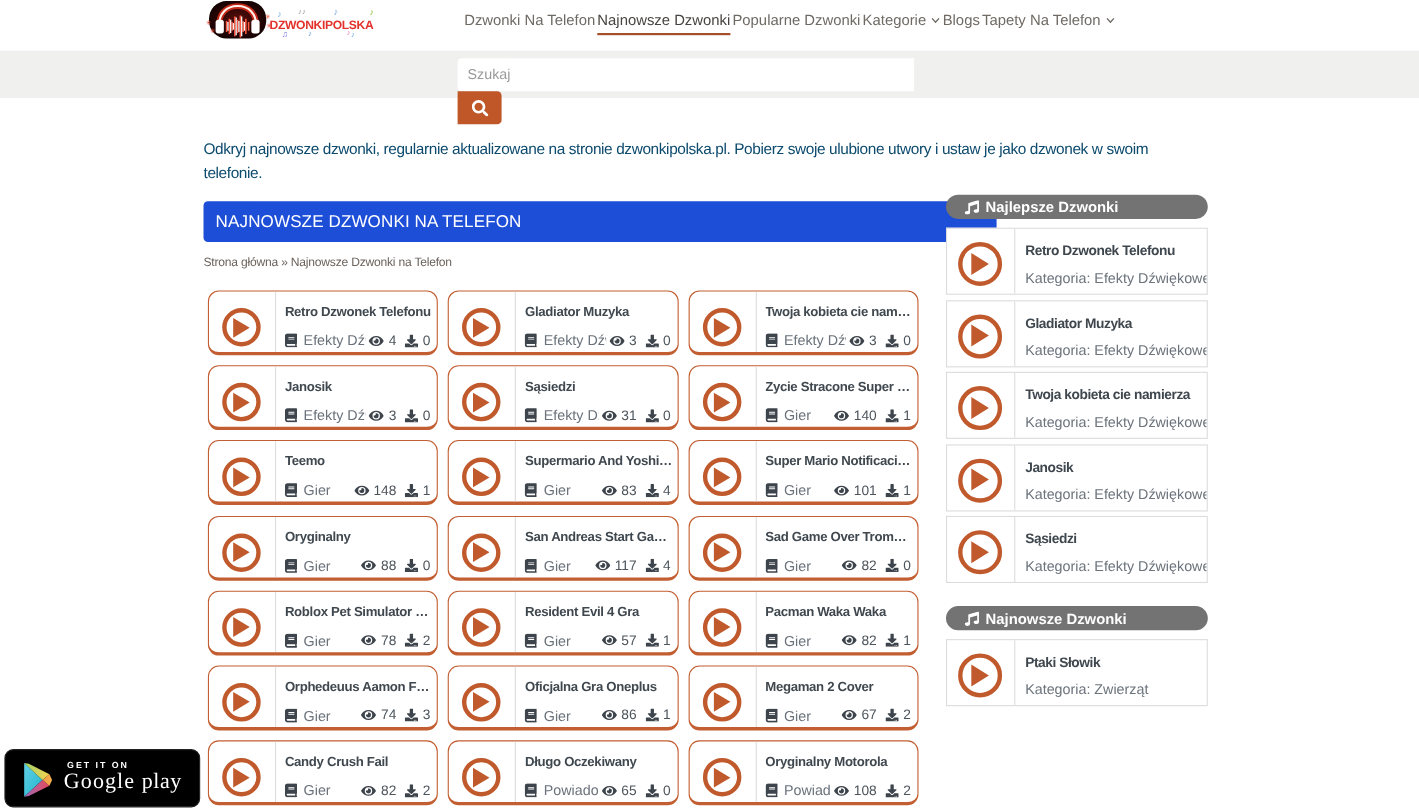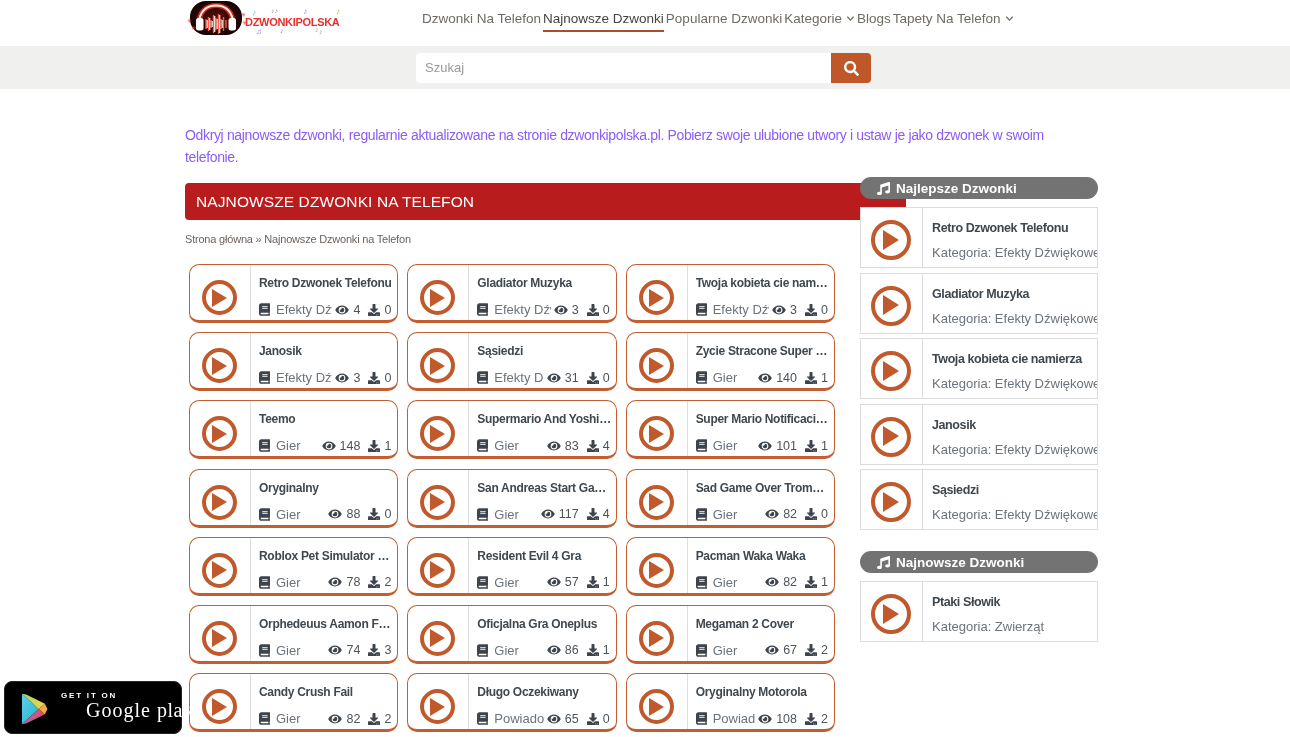--- a/index.html
+++ b/index.html
@@ -12,32 +12,32 @@
 .topbar { position:absolute; left:0; top:0; width:1290px; height:46px; background:#fff; }
 .logo { position:absolute; left:186px; top:1px; width:165px; height:46px; }
 .nav { position:absolute; left:422px; top:11px; display:flex; gap:2px;
   font-size:13.5px; color:#6f6a64; letter-spacing:0; }
 .nav .item { white-space:nowrap; }
 .nav .active { color:#474340; padding-bottom:4px; border-bottom:2.5px solid #a5502b; }
 .caret { display:inline-block; width:9px; height:9px; margin-left:4px; }
 
 
 .band { position:absolute; left:0; top:46px; width:1290px; height:43px; background:#f0f0ef; }
-.searchwrap { position:absolute; left:416px; top:7px; display:flex; }
+.searchwrap { position:absolute; left:416px; top:7px; display:flex;flex-direction:column; }
 .searchinput { width:415px; height:30px; background:#fff; border:none; border-radius:4px 0 0 4px;
   font-size:13px; color:#9a9a9a; padding-left:9px; line-height:30px; }
 .searchbtn { width:40px; height:30px; background:#bf5729; border-radius:0 4px 4px 0;
   display:flex; align-items:center; justify-content:center; }
 
 
 .intro { position:absolute; left:185px; top:125px; width:1020px; font-size:14px;
-  letter-spacing:-0.35px; line-height:21.5px; color:#8b5cf6; }
-
-
-.banner { position:absolute; left:185px; top:183px; width:721px; height:37px; background:#b91c1c;
+  letter-spacing:-0.35px; line-height:21.5px; color:#0c4a6e; }
+
+
+.banner { position:absolute; left:185px; top:183px; width:721px; height:37px; background:#1d4ed8;
   border-radius:4px; color:#fff; font-size:15.5px; letter-spacing:0.1px; line-height:37px;
   padding-left:11px; }
 .crumb { position:absolute; left:185px; top:233px; font-size:11px; letter-spacing:-0.2px; color:#6c635c;text-align:right; }
 
 .grid { position:absolute; left:189px; top:264px; width:646px;
   display:grid; grid-template-columns:repeat(3, 1fr); column-gap:9px; row-gap:9.2px;
   grid-auto-rows:59px; }
 .card { position:relative; background:#fff; border:1.5px solid #c25e31; border-bottom-width:3px;
   border-radius:10px; overflow:hidden; }
 .card .vline { position:absolute; left:60px; top:0; bottom:0; width:1px; background:#ddd; }
@@ -73,21 +73,21 @@
 .sideitem .c { position:absolute; left:71px; top:37px; right:0; font-size:13px;
   color:#6b737c; white-space:nowrap; overflow:hidden; }
 .sidegap { height:21px; }
 
 
 .gplay { position:absolute; left:4px; top:681px; width:178px; height:53px; background:#000;
   border-radius:8px; border:1px solid #222; }
 .gplay .getit { position:absolute; left:56px; top:9px; font-size:8px; font-weight:700;
   letter-spacing:1.8px; color:#fff; }
 .gplay .gtext { position:absolute; left:53px; top:17px; font-size:20px; letter-spacing:1px; color:#fff;
-  font-family:"Liberation Serif", serif; white-space:nowrap;margin-left:28px; }
+  font-family:"Liberation Serif", serif; white-space:nowrap; }
 .gplay .gtext .p { letter-spacing:0.5px; }
 .gplay svg.tri { position:absolute; left:13px; top:11px; }
 </style>
 </head>
 <body>
 
 <div class="topbar">
   <div class="logo">
     <svg width="165" height="46" viewBox="0 0 165 46" xmlns="http://www.w3.org/2000/svg">
       <defs>

